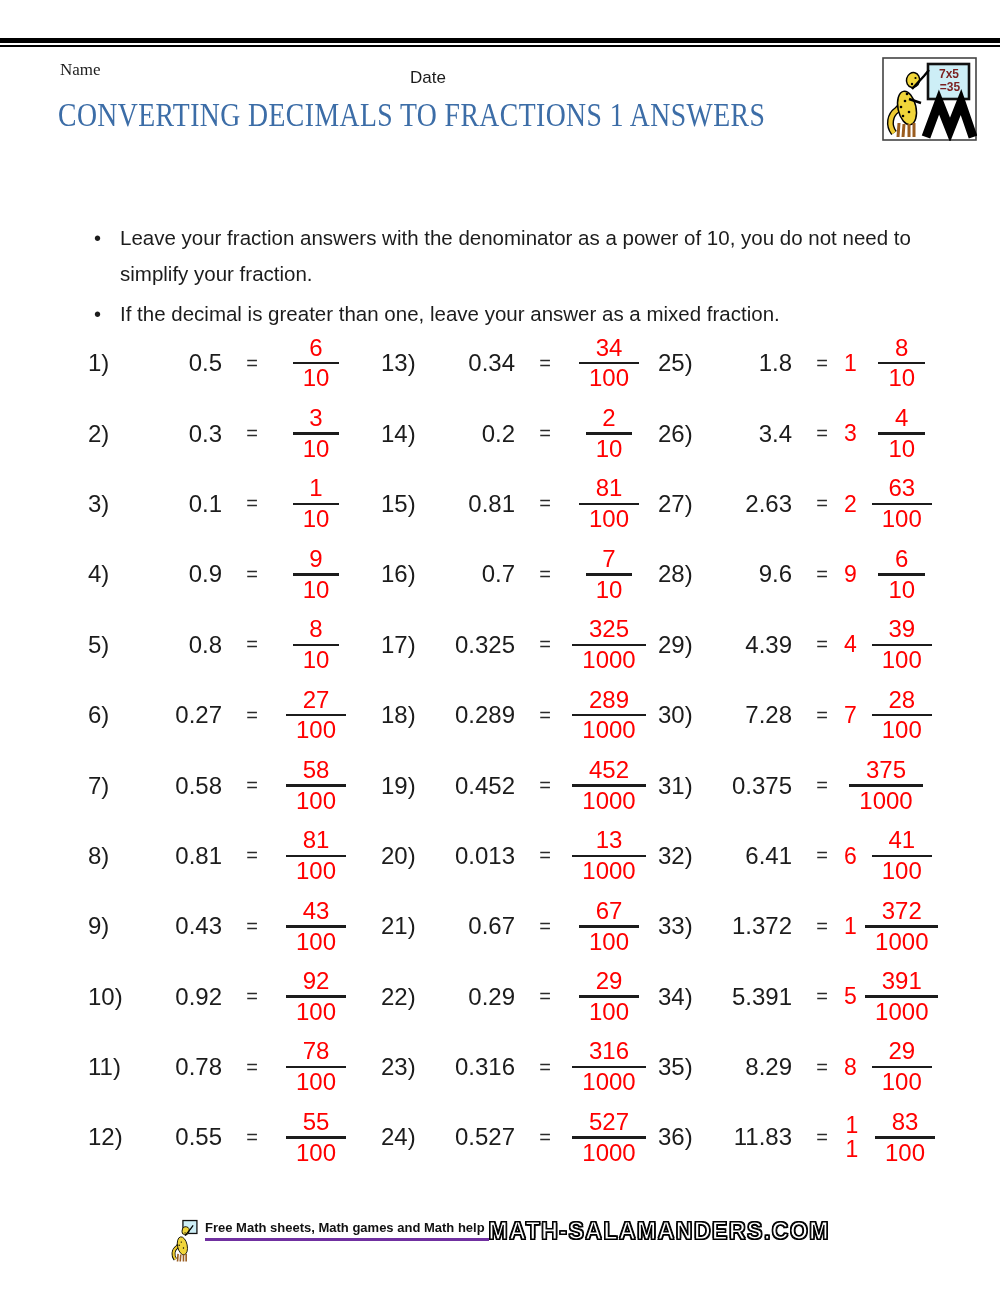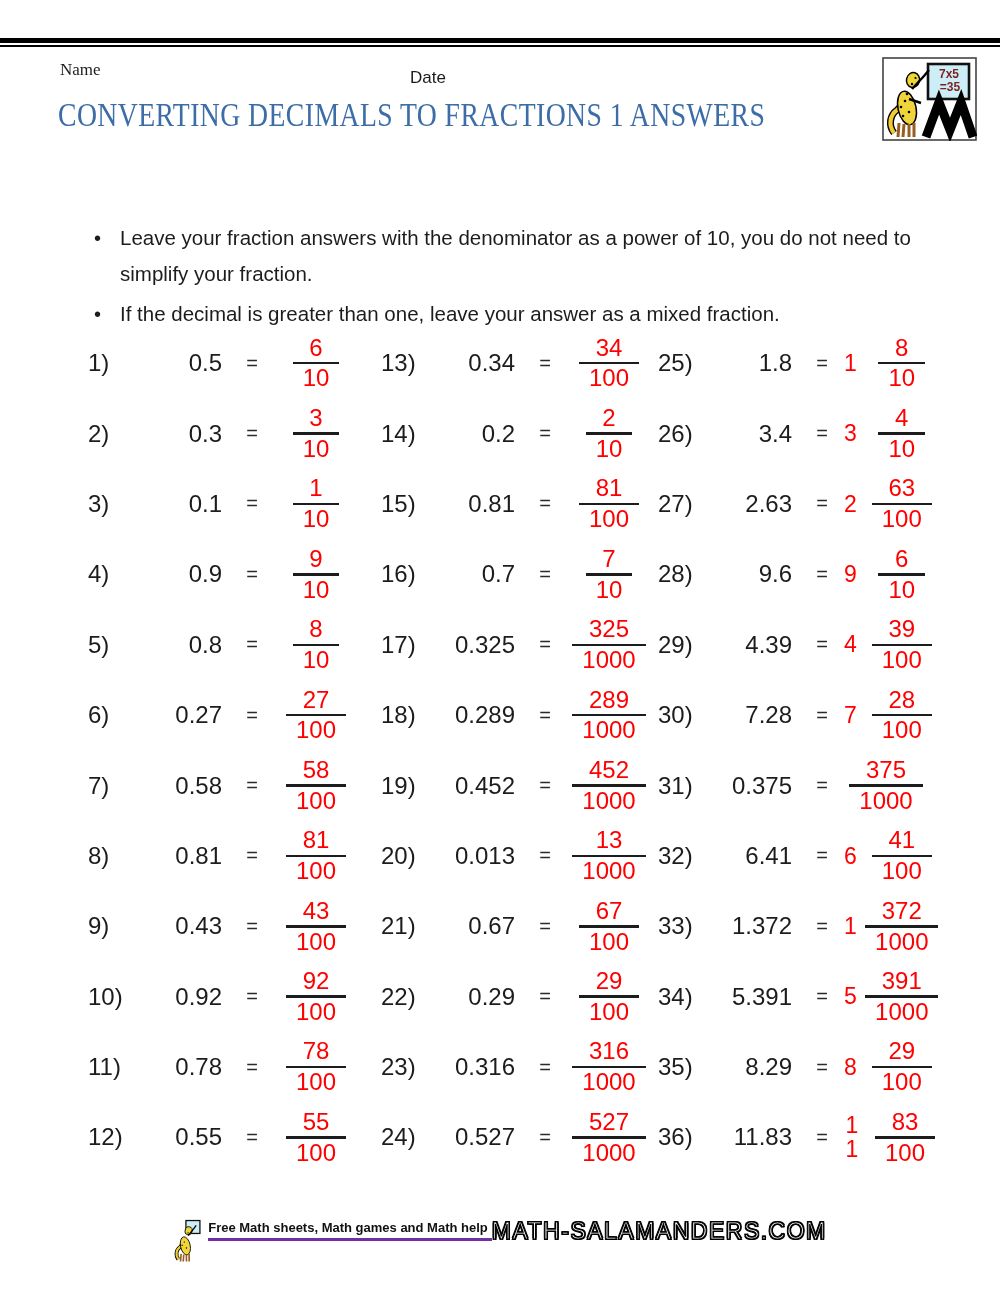--- a/index.html
+++ b/index.html
@@ -38,21 +38,21 @@
   .frac{display:inline-flex;flex-direction:column;align-items:center;}
   .num,.den{font-size:24px;line-height:1.1;color:#ff0000;padding:0 10px;}
   .bar{align-self:stretch;height:2.5px;background:#1c1c1c;margin:1px 0;}
 
   
   .footer{position:absolute;left:0;top:1218px;width:100%;display:flex;
           justify-content:center;align-items:flex-start;gap:7px;}
   .footer-col{display:flex;flex-direction:row;align-items:flex-start;}
   .tagline{font-size:13px;font-weight:bold;color:#111;padding:2px 4px 3px 0;
            border-bottom:3.5px solid #7030a0;}
-  .site{margin-top:0px;font-size:23px;font-weight:normal;letter-spacing:1.5px;color:#fff;
+  .site{margin-top:0px;font-size:23px;font-weight:bold;letter-spacing:1.5px;color:#fff;
         -webkit-text-stroke:1.2px #000;
         text-shadow:-1px -1px 0 #000,1px -1px 0 #000,-1px 1px 0 #000,1px 1px 0 #000;}
 </style>
 </head>
 <body>
 
 <div class="page">
 
   <div class="rule-thick"></div>
   <div class="rule-thin"></div>

